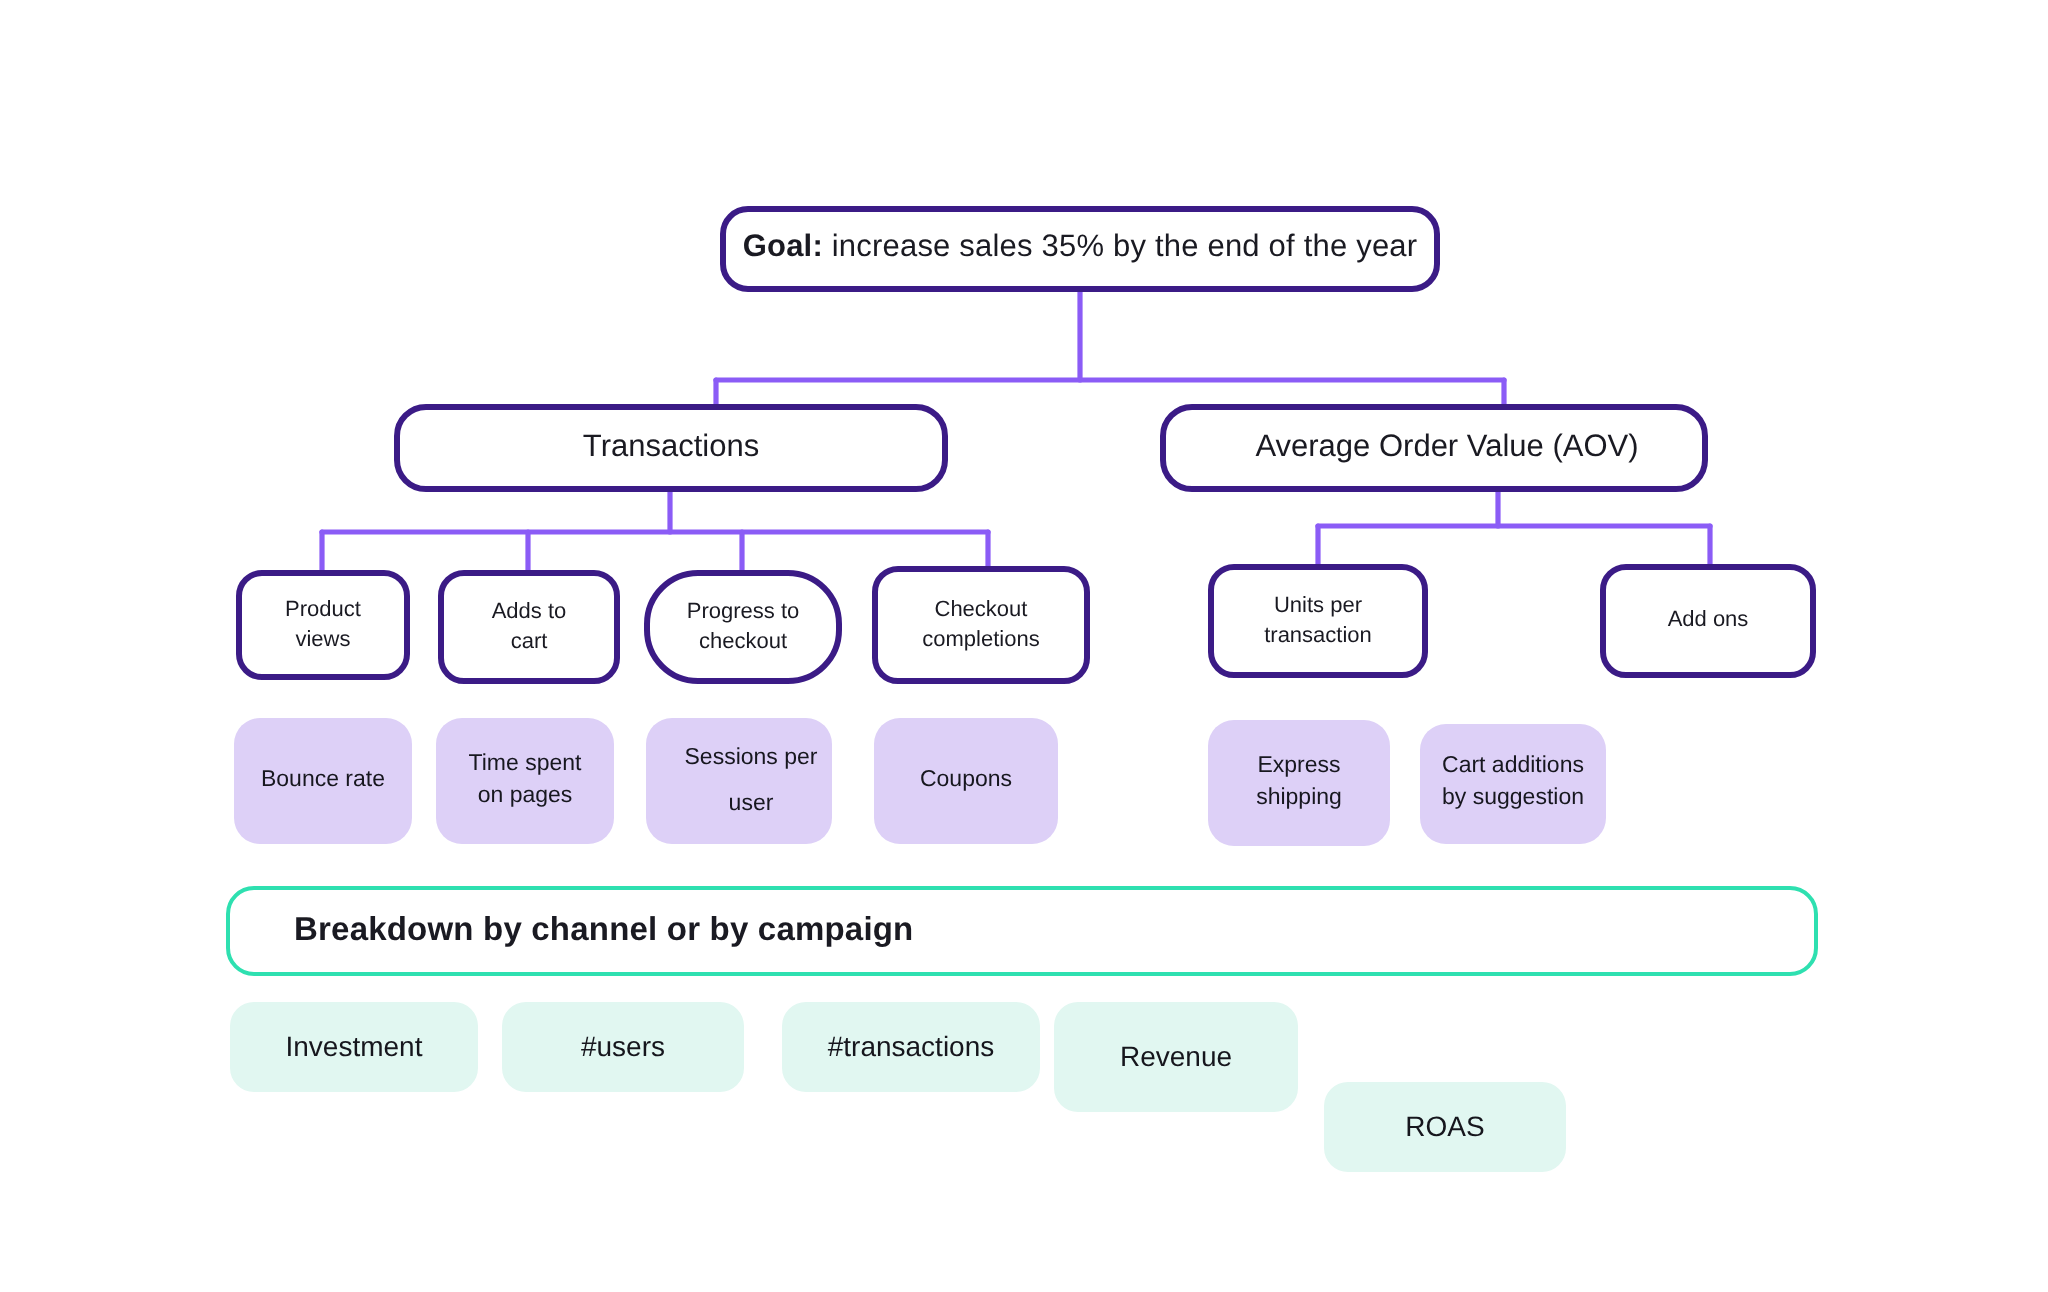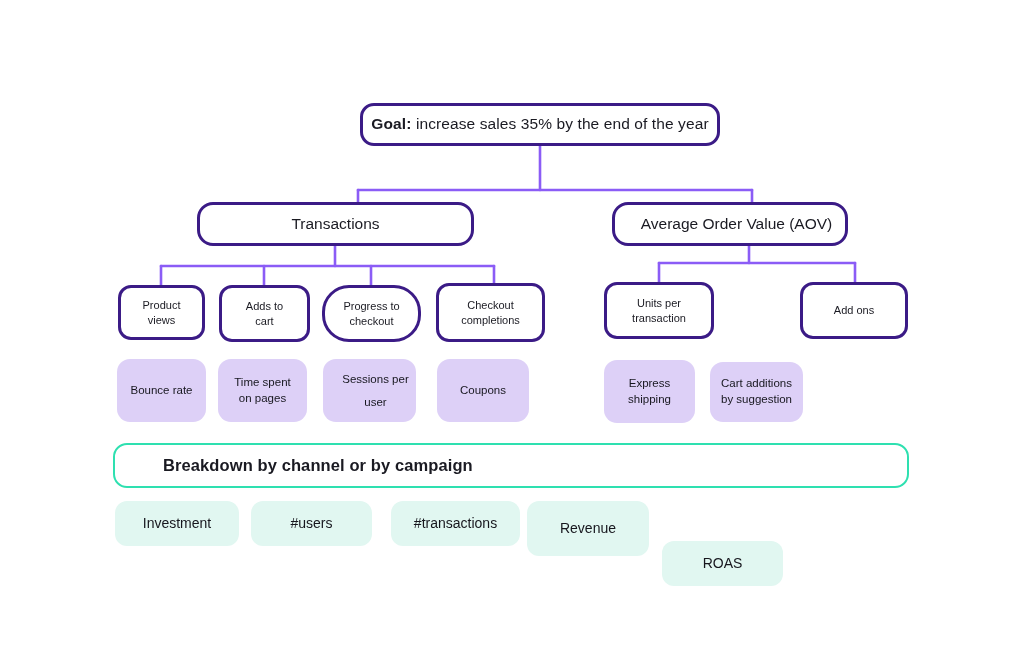--- a/index.html
+++ b/index.html
@@ -50,21 +50,21 @@
   .lav.sparse{line-height:2.0;padding-left:18px;}
 
   
   .band{
     background:#ffffff;
     border:2px solid #2ee0b0;
     border-radius:14px;
     font-size:16.5px;
     font-weight:700;
     justify-content:flex-start;
-    padding-left:48px;
+    padding-left:32px;
     letter-spacing:.1px;
   }
   
   .mint{
     background:#e1f7f1;
     border-radius:12px;
     font-size:14px;
     color:#16161d;
   }
 </style>
@@ -95,21 +95,21 @@
     </g>
   </svg>
 
   <div class="node outline goal" style="left:360px;top:103px;width:360px;height:43px;">
     <span><b>Goal:</b><span> increase sales 35% by the end of the year</span></span>
   </div>
 
   <div class="node outline lvl2" style="left:197px;top:202px;width:277px;height:44px;">
     <span>Transactions</span>
   </div>
-  <div class="node outline lvl2" style="left:612px;top:202px;width:236px;height:44px;padding-left:13px;">
+  <div class="node outline lvl2" style="left:580px;top:202px;width:274px;height:44px;padding-left:13px;">
     <span>Average Order Value (AOV)</span>
   </div>
 
   <div class="node outline lvl3" style="left:118px;top:285px;width:87px;height:55px;">
     <span>Product<br>views</span>
   </div>
   <div class="node outline lvl3" style="left:219px;top:285px;width:91px;height:57px;justify-content:center;">
     <span>Adds to<br>cart</span>
   </div>
   <div class="node outline lvl3" style="left:322px;top:285px;width:99px;height:57px;border-radius:27px;">

